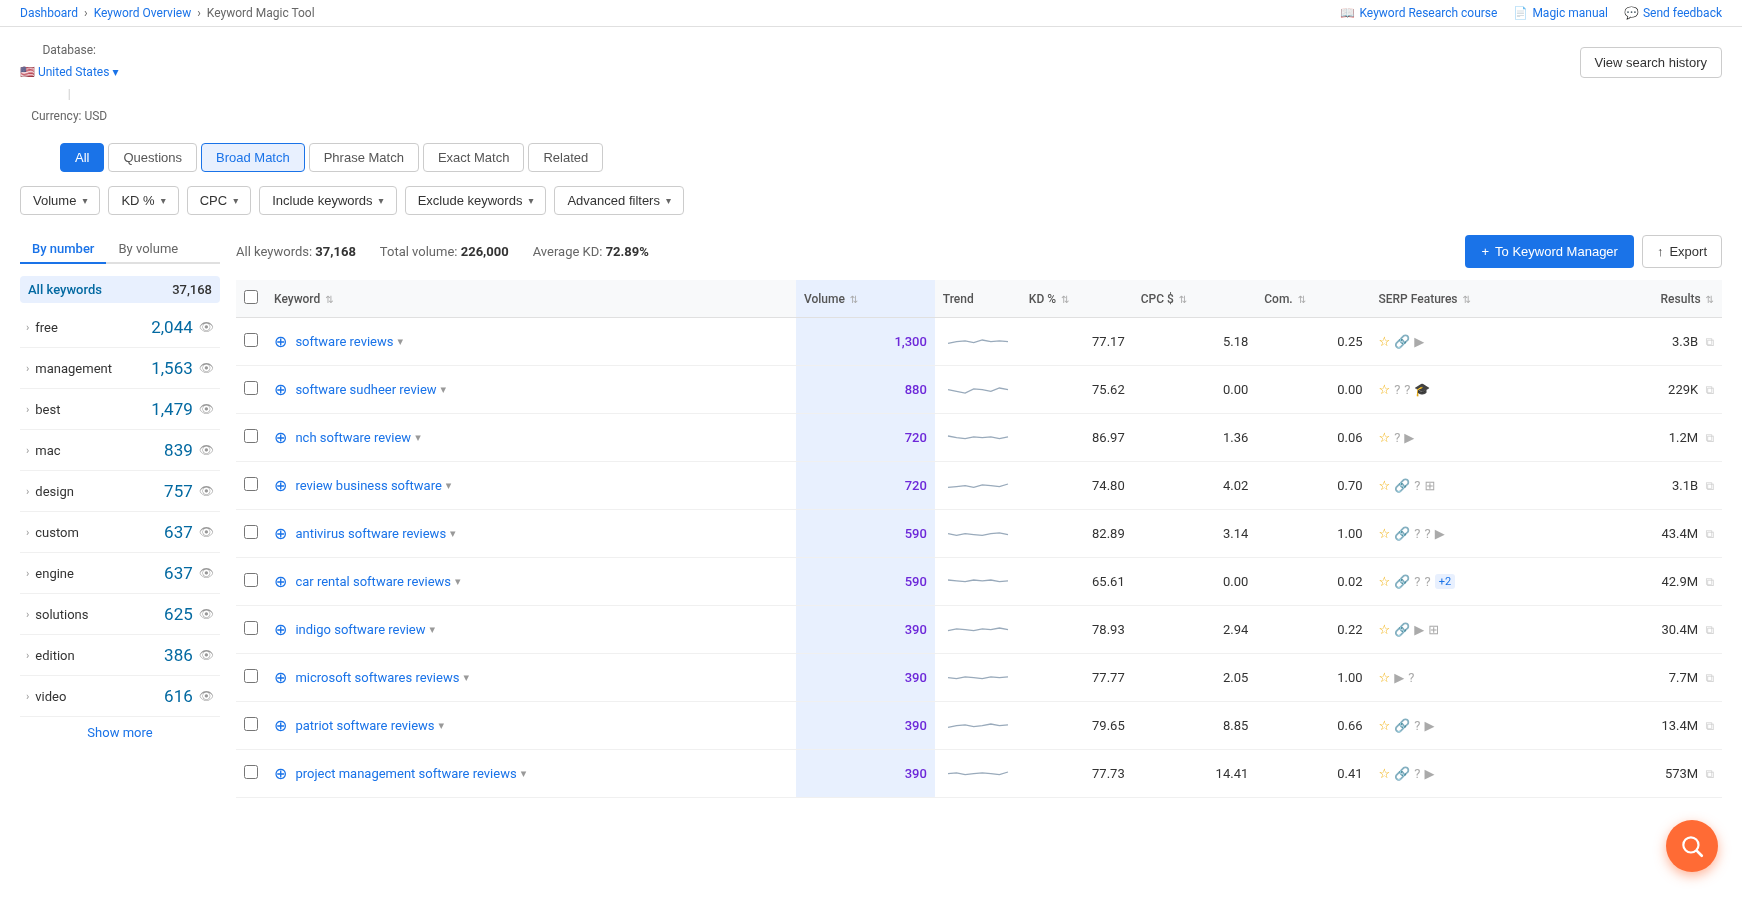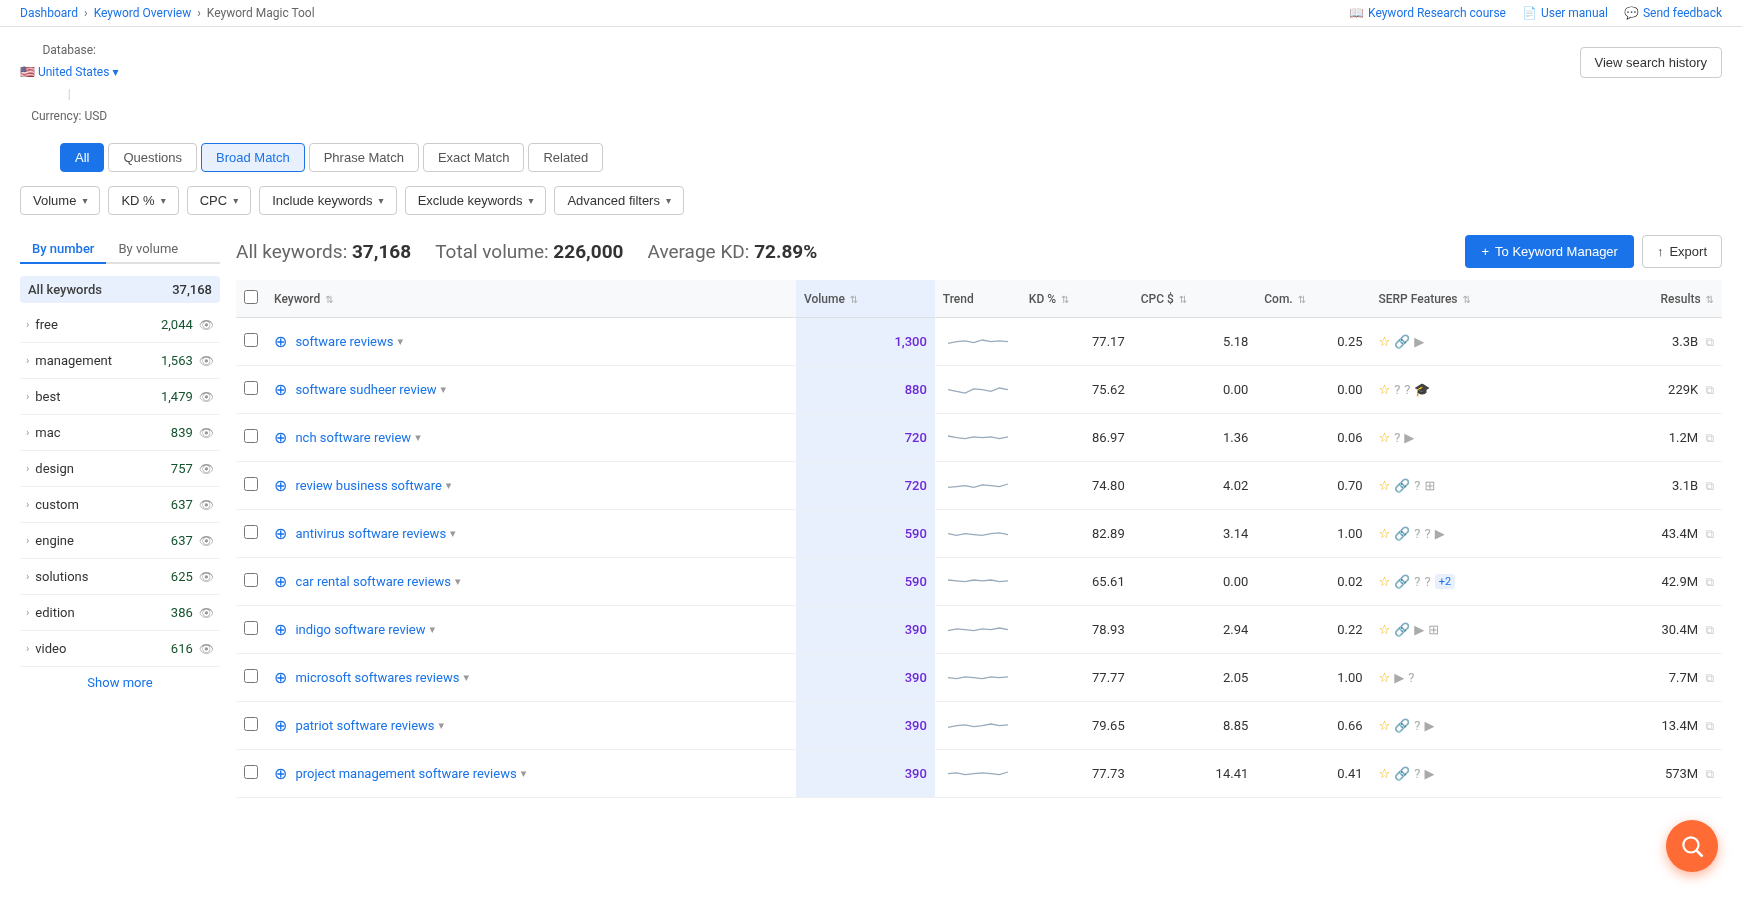--- a/index.html
+++ b/index.html
@@ -65,39 +65,39 @@
 
     .keyword-group { padding: 6px 0; border-bottom: 1px solid #f0f0f0; }
     .keyword-group-header {
       display: flex; align-items: center; justify-content: space-between;
       padding: 4px 6px; cursor: pointer; border-radius: 4px;
     }
     .kg-left { display: flex; align-items: center; gap: 6px; }
     .kg-arrow { color: #999; font-size: 11px; }
     .kg-name { font-size: 13px; color: #333; }
     .kg-right { display: flex; align-items: center; gap: 6px; }
-    .kg-count { font-size: 13px; color: #14532d; }
+    .kg-count { font-size: 17px; color: #0369a1; }
     .kg-eye { color: #999; font-size: 12px; cursor: pointer; }
 
     .all-keywords-row {
       display: flex; align-items: center; justify-content: space-between;
       padding: 6px 8px; background: #e8f0fe; border-radius: 4px; margin-bottom: 4px; cursor: pointer;
     }
-    .all-kw-label { font-size: 13px; color: #404040; font-weight: 500; }
+    .all-kw-label { font-size: 13px; color: #0369a1; font-weight: 500; }
     .all-kw-count { font-size: 13px; color: #333; font-weight: 500; }
 
     .show-more { color: #1a73e8; font-size: 13px; cursor: pointer; padding: 8px 8px; display: block; text-align: center; }
 
     
     .right-panel { flex: 1; min-width: 0; }
     .stats-bar {
       display: flex; align-items: center; justify-content: space-between;
       margin-bottom: 12px;
     }
-    .stats-left { display: flex; align-items: center; gap: 24px; font-size: 19px; color: #666; }
+    .stats-left { display: flex; align-items: center; gap: 24px; font-size: 13px; color: #666; }
     .stats-left strong { color: #333; }
     .stats-right { display: flex; gap: 8px; }
     .btn-keyword-manager {
       padding: 8px 16px; background: #1a73e8; color: #fff; border: none;
       border-radius: 4px; cursor: pointer; font-size: 13px; display: flex; align-items: center; gap: 6px;
       white-space: nowrap;
     }
     .btn-export {
       padding: 8px 14px; background: #fff; color: #333; border: 1px solid #ccc;
       border-radius: 4px; cursor: pointer; font-size: 13px; display: flex; align-items: center; gap: 6px;
@@ -165,21 +165,21 @@
     <span class="breadcrumb-sep">›</span>
     <span>Keyword Magic Tool</span>
   </div>
   <div class="top-links">
     <a class="top-link">
       <span>📖</span>
       <span>Keyword Research course</span>
     </a>
     <a class="top-link">
       <span>📄</span>
-      <span>User manual</span>
+      <span>Magic manual</span>
     </a>
     <a class="top-link">
       <span>💬</span>
       <span>Send feedback</span>
     </a>
   </div>
 </div>
 
 <div class="main" style="position:relative;">
   <div style="display:flex; justify-content:space-between; align-items:flex-start;">

